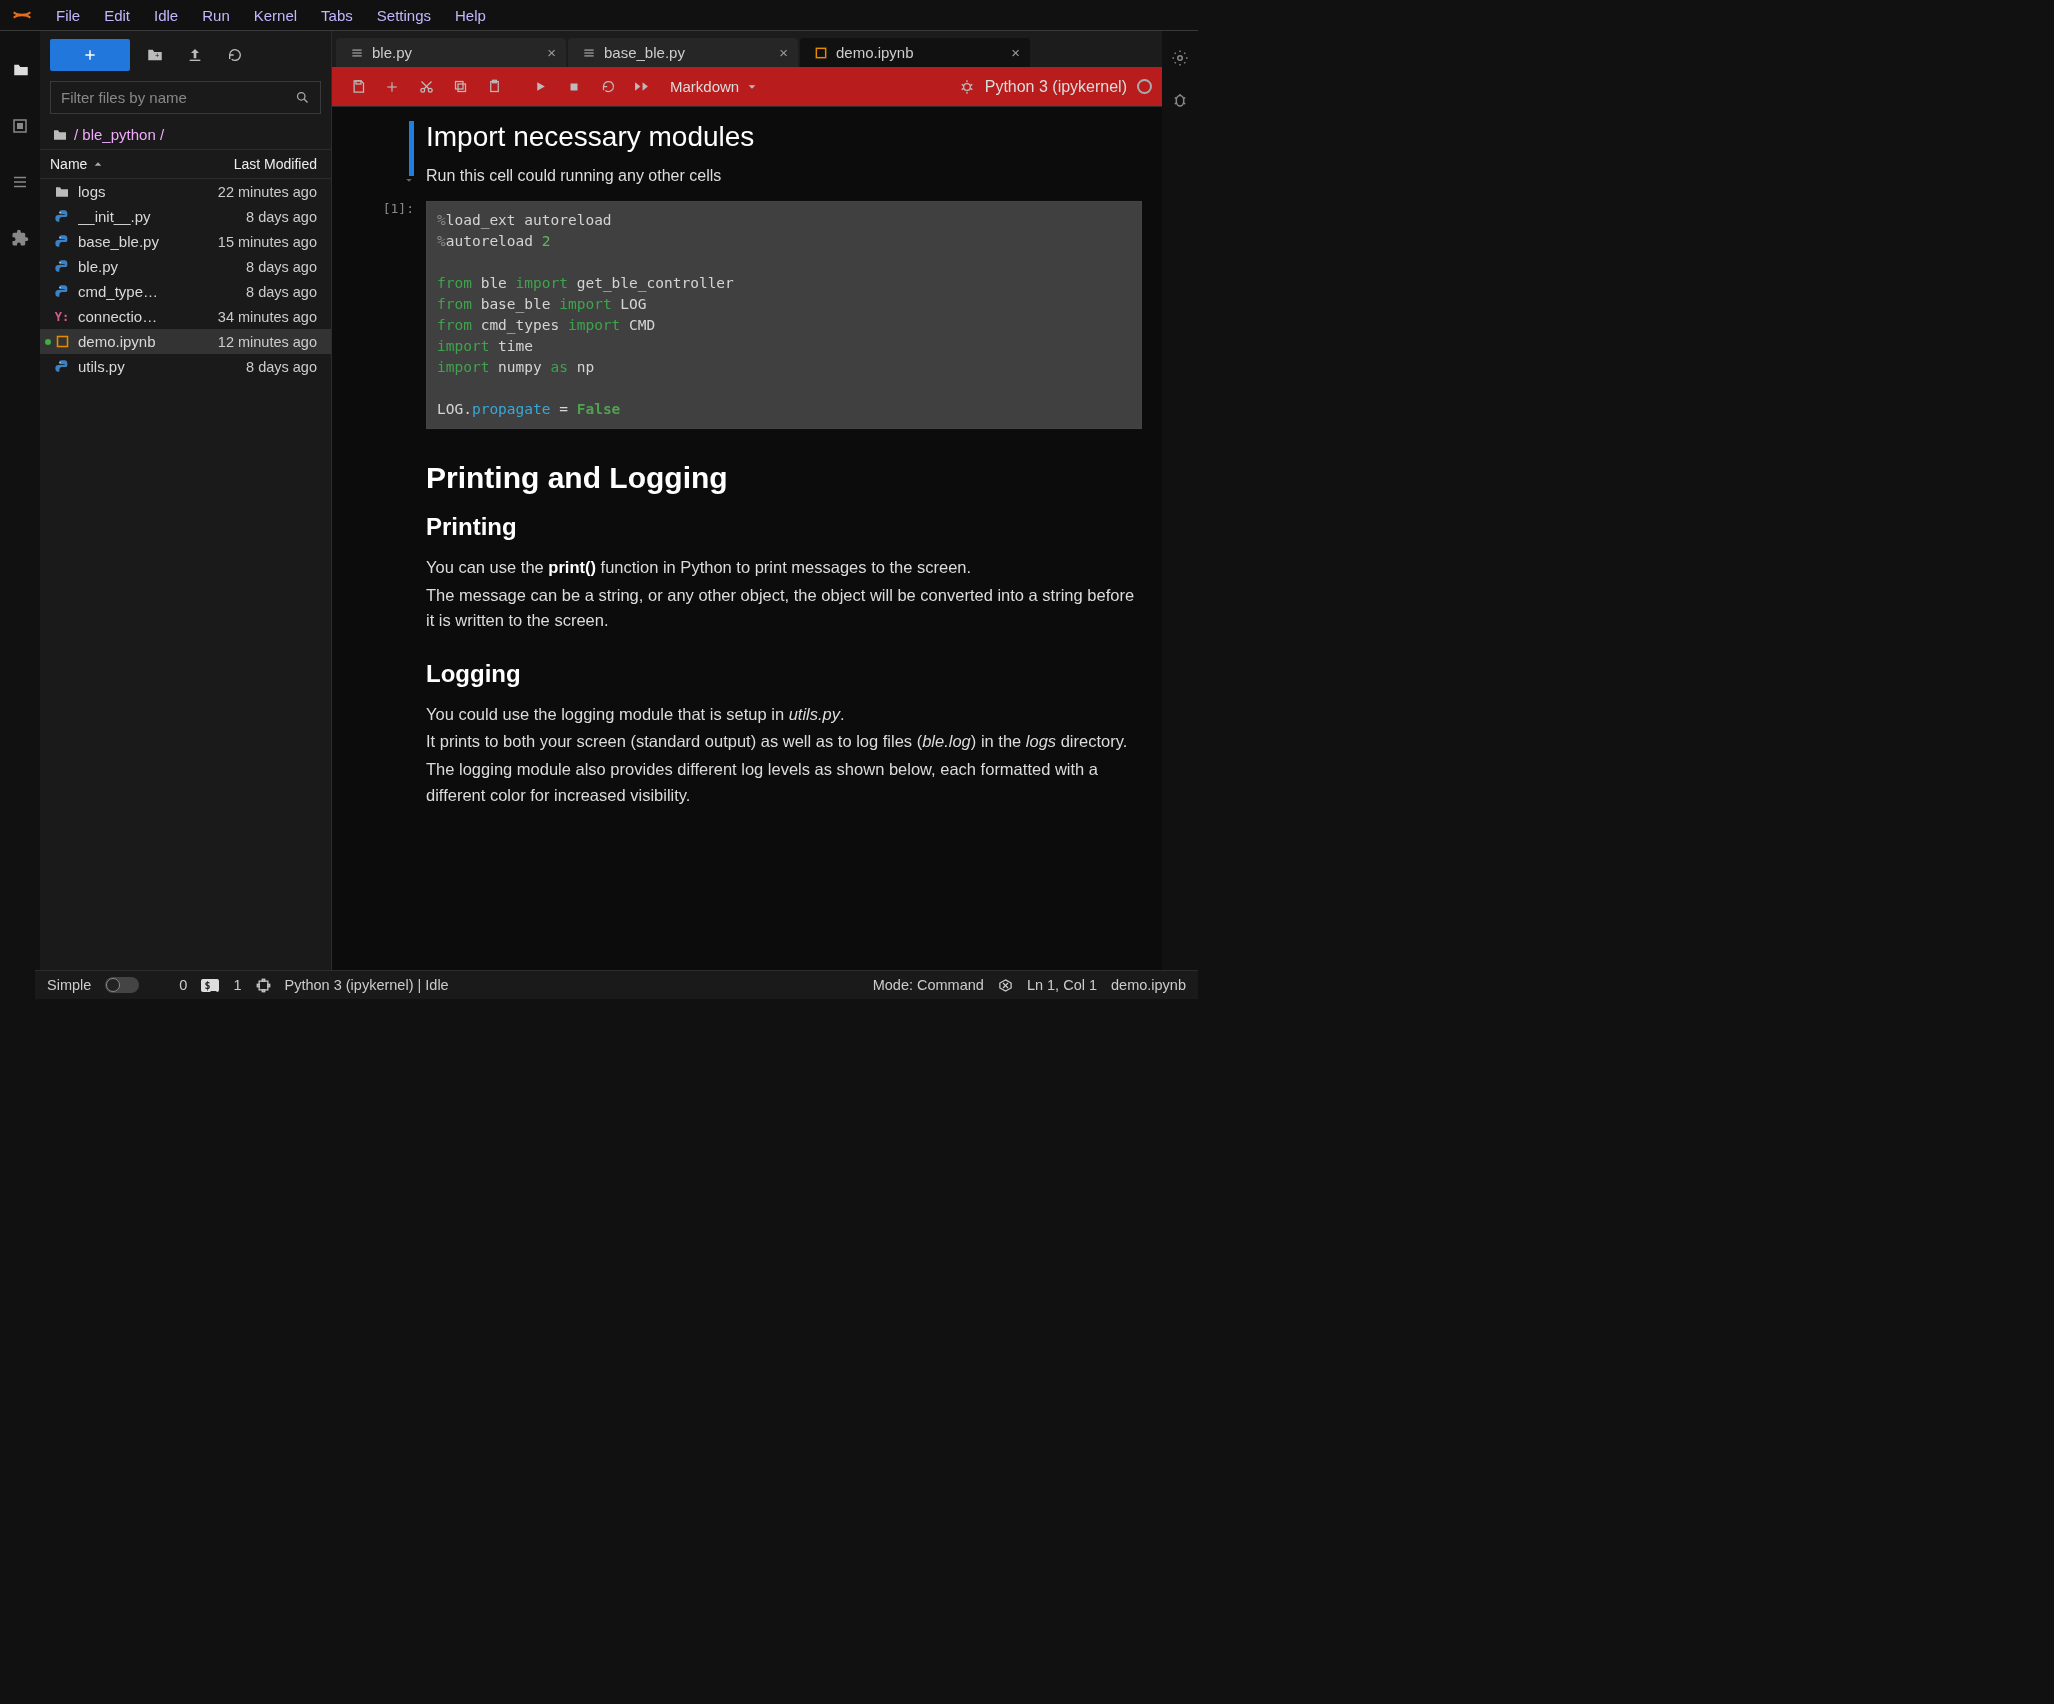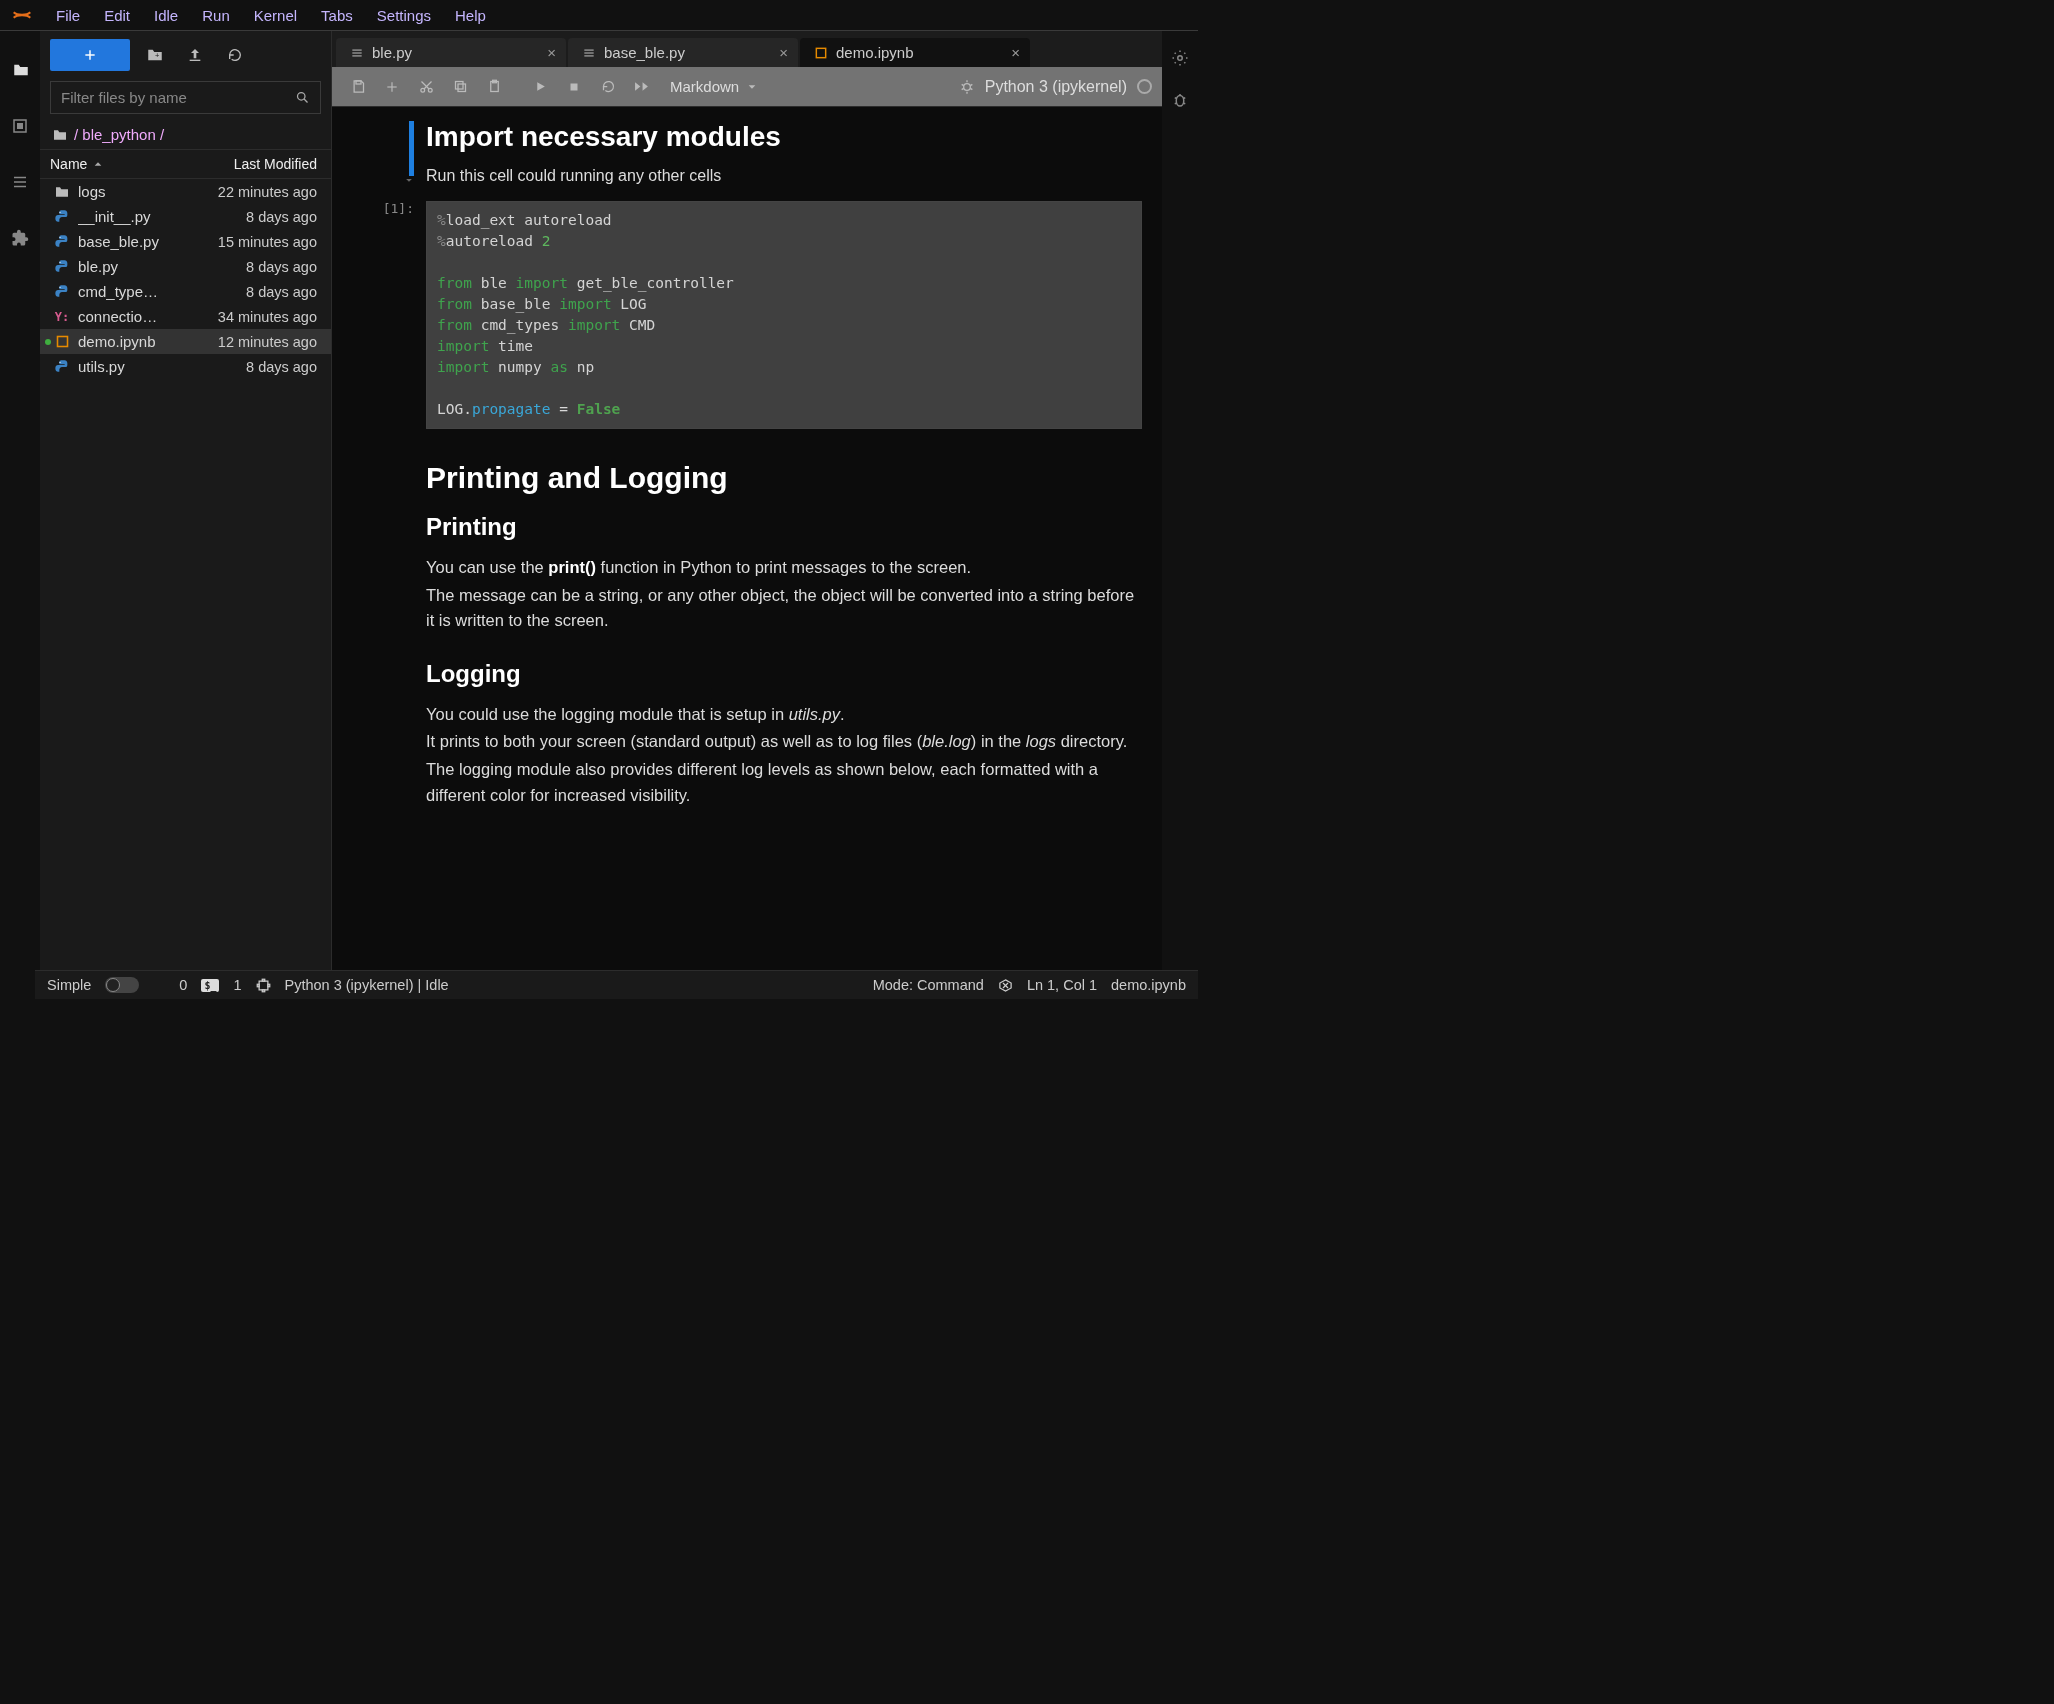--- a/index.html
+++ b/index.html
@@ -128,21 +128,21 @@
 }
 .tab.active { background:#111111; }
 .tab .tab-close { margin-left:auto; color:#999; }
 .tab .notebook-icon { color:#e68a00; }
 
 
 .nb-toolbar {
   height:40px; display:flex; align-items:center;
   padding:0 10px; gap:2px;
   border-bottom:1px solid #2c2c2c;
-  background:#737373;
+  background:#b91c1c;
 }
 .nb-toolbar .tbtn {
   width:32px; height:30px; display:flex; align-items:center; justify-content:center;
   color:#bbb;
 }
 .nb-toolbar .divider { width:10px; }
 .nb-toolbar .celltype {
   display:flex; align-items:center; gap:8px;
   color:#ddd; font-size:15px; margin-left:10px;
 }
@@ -151,21 +151,21 @@
 .kernel-circle { width:15px; height:15px; border:2px solid #aaa; border-radius:50%; }
 
 
 .nb-body { flex:1; overflow-y:auto; background:#0c0c0c; padding-right:4px; }
 .cell { display:flex; padding:8px 16px 8px 18px; }
 .cell .gutter { width:76px; display:flex; flex-direction:column; align-items:flex-end; padding-right:12px; color:#888; font-family: Menlo, Consolas, monospace; font-size:13px; }
 .cell .gutter .bluebar { width:5px; background:#1e7fe0; align-self:flex-start; height:100%; margin-right:auto; }
 .cell.md .gutter-inner { display:flex; height:100%; }
 .cell .content { flex:1; min-width:0; }
 
-.cell.md .md-body h2 { font-size:28px; font-weight:700; color:#fff; margin-bottom:14px; }
+.cell.md .md-body h2 { font-size:28px; font-weight:400; color:#fff; margin-bottom:14px; }
 .cell.md .md-body p { font-size:16px; color:#ddd; }
 
 .cell.code .content {
   border:1px solid #444; background:#404040;
   padding:8px 10px;
   font-family: Menlo, Consolas, monospace;
   font-size:14.5px; line-height:1.45;
   white-space:pre;
   color:#d4d4d4;
 }

